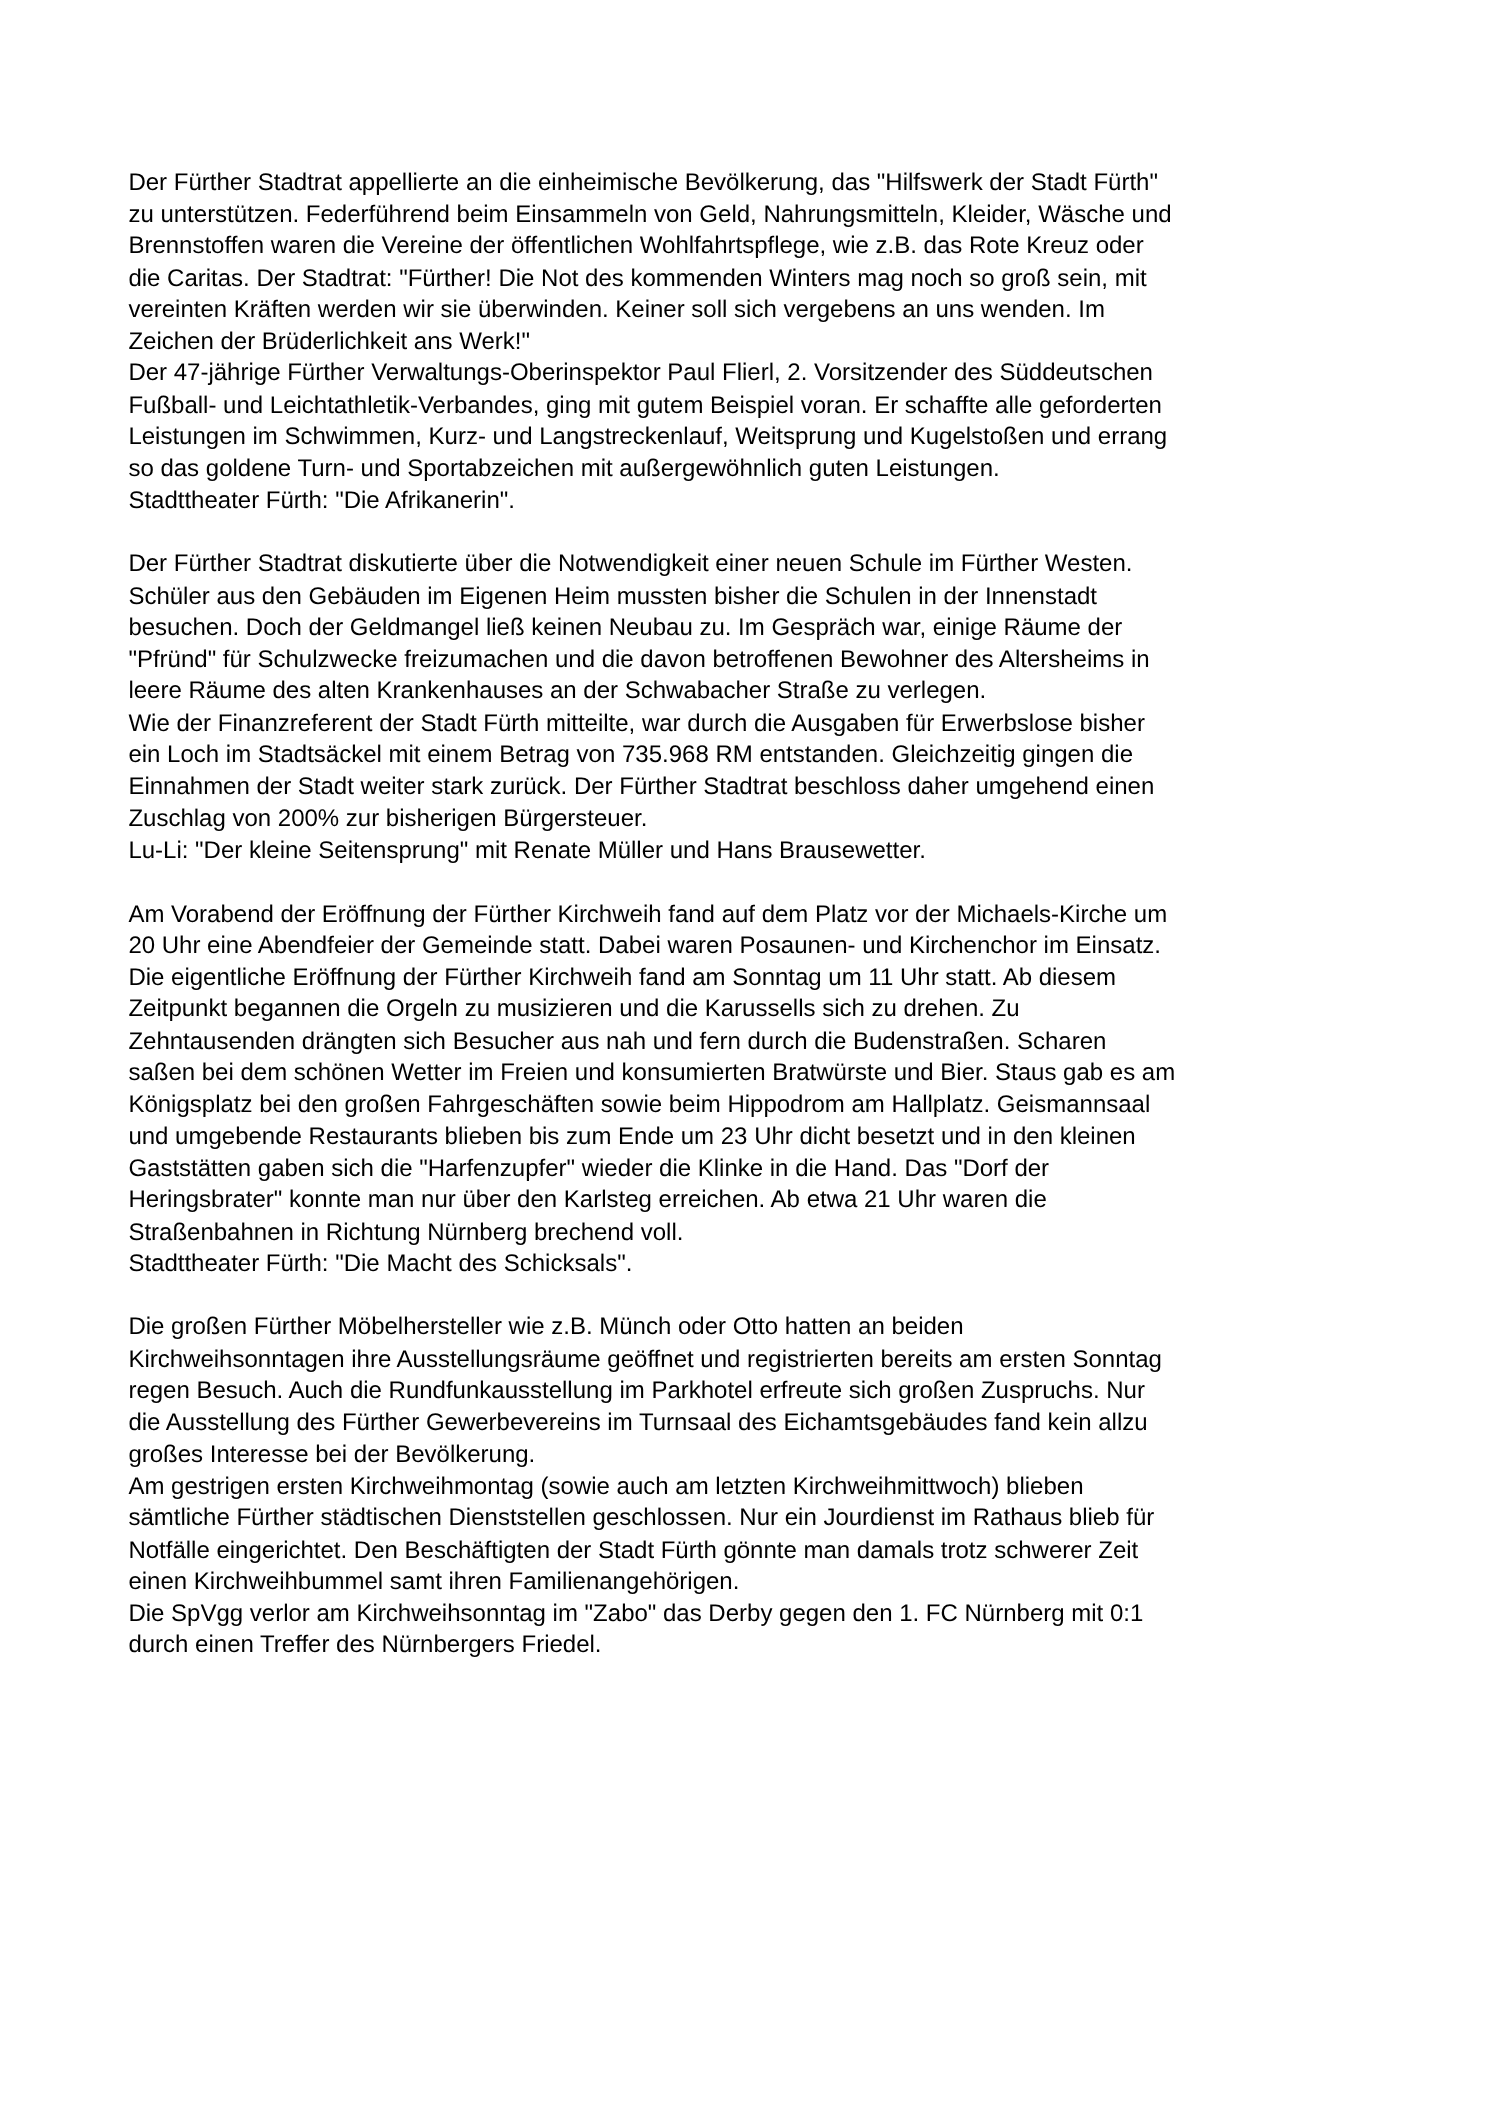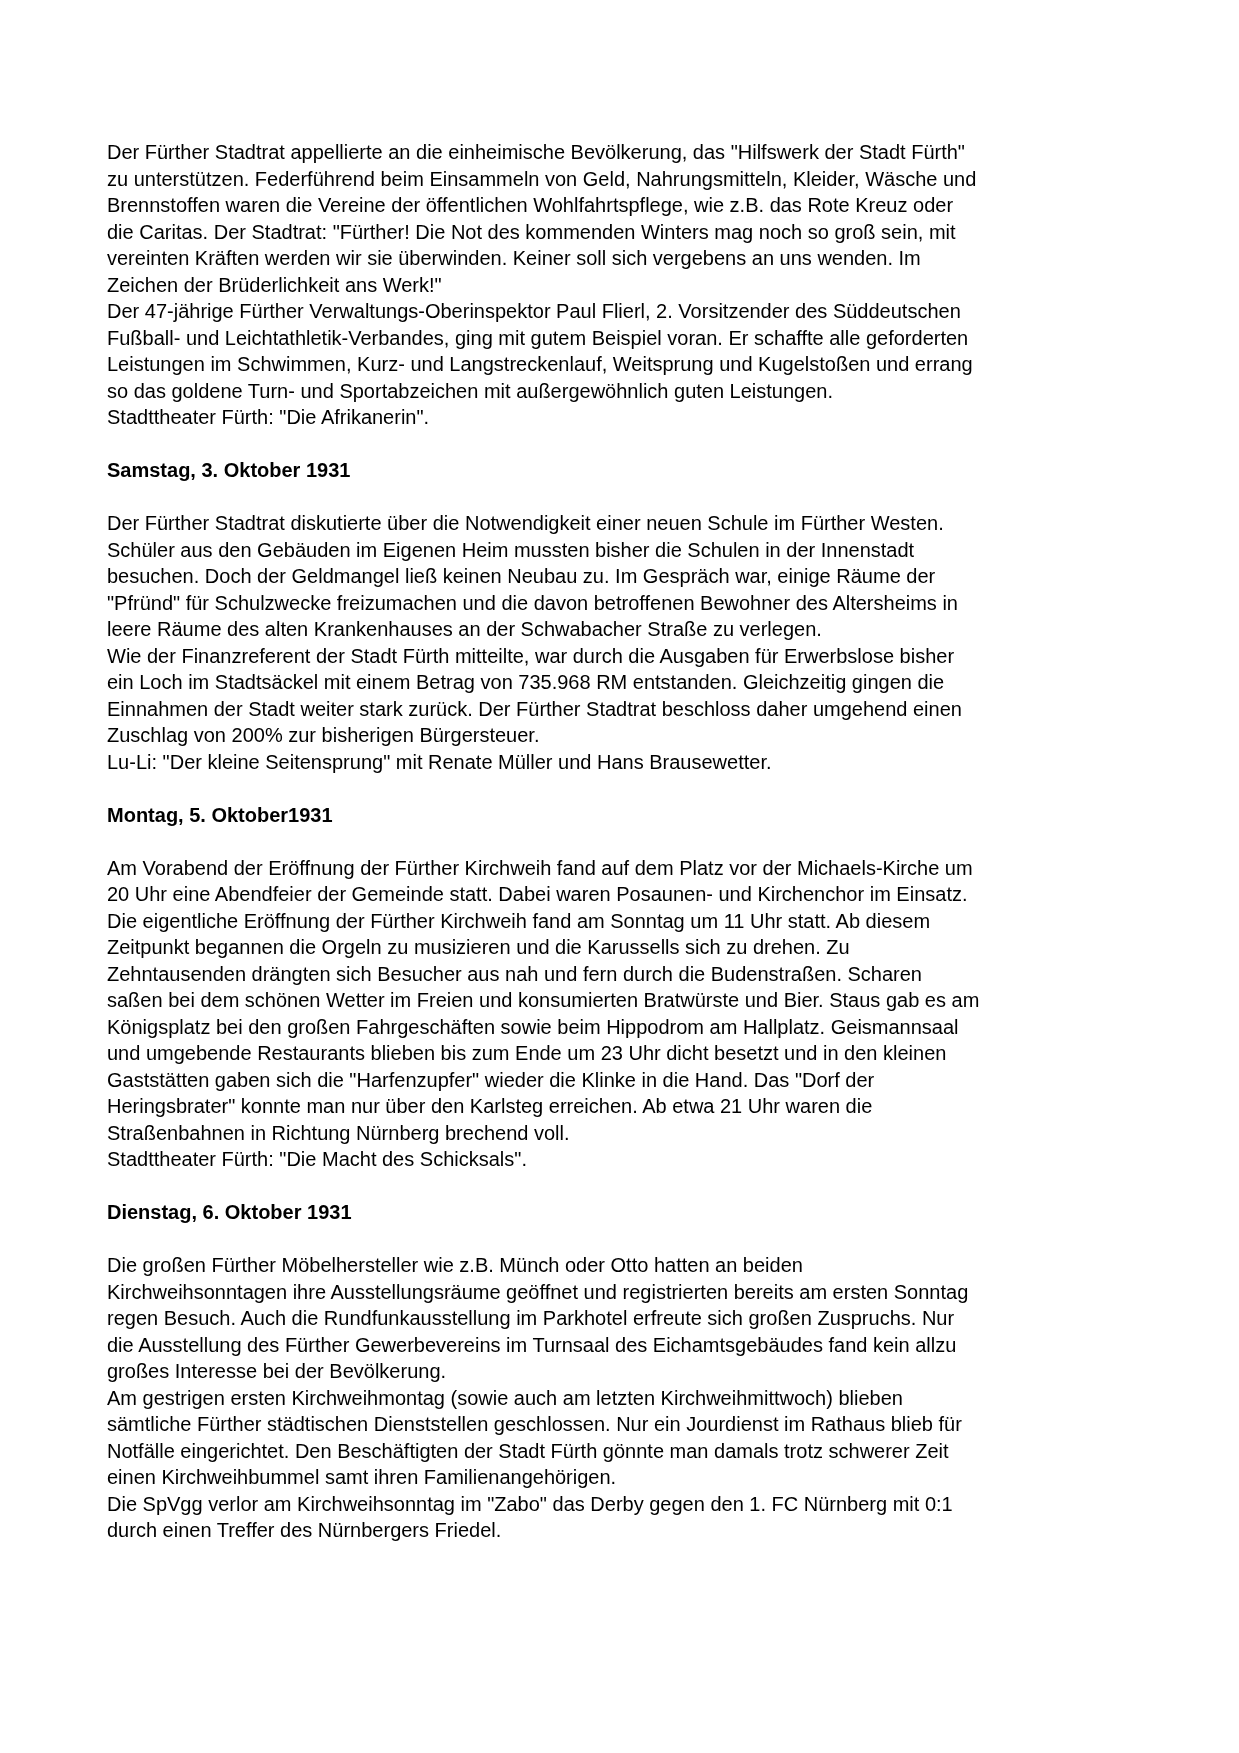--- a/index.html
+++ b/index.html
@@ -48,49 +48,46 @@
 Brennstoffen waren die Vereine der öffentlichen Wohlfahrtspflege, wie z.B. das Rote Kreuz oder
 die Caritas. Der Stadtrat: "Fürther! Die Not des kommenden Winters mag noch so groß sein, mit
 vereinten Kräften werden wir sie überwinden. Keiner soll sich vergebens an uns wenden. Im
 Zeichen der Brüderlichkeit ans Werk!"
 Der 47-jährige Fürther Verwaltungs-Oberinspektor Paul Flierl, 2. Vorsitzender des Süddeutschen
 Fußball- und Leichtathletik-Verbandes, ging mit gutem Beispiel voran. Er schaffte alle geforderten
 Leistungen im Schwimmen, Kurz- und Langstreckenlauf, Weitsprung und Kugelstoßen und errang
 so das goldene Turn- und Sportabzeichen mit außergewöhnlich guten Leistungen.
 Stadttheater Fürth: "Die Afrikanerin".</p>
 
-  <h2 class="heading">Samstag, 3. Oktober 1931</h2>
 
   <p class="para">Der Fürther Stadtrat diskutierte über die Notwendigkeit einer neuen Schule im Fürther Westen.
 Schüler aus den Gebäuden im Eigenen Heim mussten bisher die Schulen in der Innenstadt
 besuchen. Doch der Geldmangel ließ keinen Neubau zu. Im Gespräch war, einige Räume der
 "Pfründ" für Schulzwecke freizumachen und die davon betroffenen Bewohner des Altersheims in
 leere Räume des alten Krankenhauses an der Schwabacher Straße zu verlegen.
 Wie der Finanzreferent der Stadt Fürth mitteilte, war durch die Ausgaben für Erwerbslose bisher
 ein Loch im Stadtsäckel mit einem Betrag von 735.968 RM entstanden. Gleichzeitig gingen die
 Einnahmen der Stadt weiter stark zurück. Der Fürther Stadtrat beschloss daher umgehend einen
 Zuschlag von 200% zur bisherigen Bürgersteuer.
 Lu-Li: "Der kleine Seitensprung" mit Renate Müller und Hans Brausewetter.</p>
 
-  <h2 class="heading">Montag, 5. Oktober1931</h2>
 
   <p class="para">Am Vorabend der Eröffnung der Fürther Kirchweih fand auf dem Platz vor der Michaels-Kirche um
 20 Uhr eine Abendfeier der Gemeinde statt. Dabei waren Posaunen- und Kirchenchor im Einsatz.
 Die eigentliche Eröffnung der Fürther Kirchweih fand am Sonntag um 11 Uhr statt. Ab diesem
 Zeitpunkt begannen die Orgeln zu musizieren und die Karussells sich zu drehen. Zu
 Zehntausenden drängten sich Besucher aus nah und fern durch die Budenstraßen. Scharen
 saßen bei dem schönen Wetter im Freien und konsumierten Bratwürste und Bier. Staus gab es am
 Königsplatz bei den großen Fahrgeschäften sowie beim Hippodrom am Hallplatz. Geismannsaal
 und umgebende Restaurants blieben bis zum Ende um 23 Uhr dicht besetzt und in den kleinen
 Gaststätten gaben sich die "Harfenzupfer" wieder die Klinke in die Hand. Das "Dorf der
 Heringsbrater" konnte man nur über den Karlsteg erreichen. Ab etwa 21 Uhr waren die
 Straßenbahnen in Richtung Nürnberg brechend voll.
 Stadttheater Fürth: "Die Macht des Schicksals".</p>
 
-  <h2 class="heading">Dienstag, 6. Oktober 1931</h2>
 
   <p class="para">Die großen Fürther Möbelhersteller wie z.B. Münch oder Otto hatten an beiden
 Kirchweihsonntagen ihre Ausstellungsräume geöffnet und registrierten bereits am ersten Sonntag
 regen Besuch. Auch die Rundfunkausstellung im Parkhotel erfreute sich großen Zuspruchs. Nur
 die Ausstellung des Fürther Gewerbevereins im Turnsaal des Eichamtsgebäudes fand kein allzu
 großes Interesse bei der Bevölkerung.
 Am gestrigen ersten Kirchweihmontag (sowie auch am letzten Kirchweihmittwoch) blieben
 sämtliche Fürther städtischen Dienststellen geschlossen. Nur ein Jourdienst im Rathaus blieb für
 Notfälle eingerichtet. Den Beschäftigten der Stadt Fürth gönnte man damals trotz schwerer Zeit
 einen Kirchweihbummel samt ihren Familienangehörigen.

